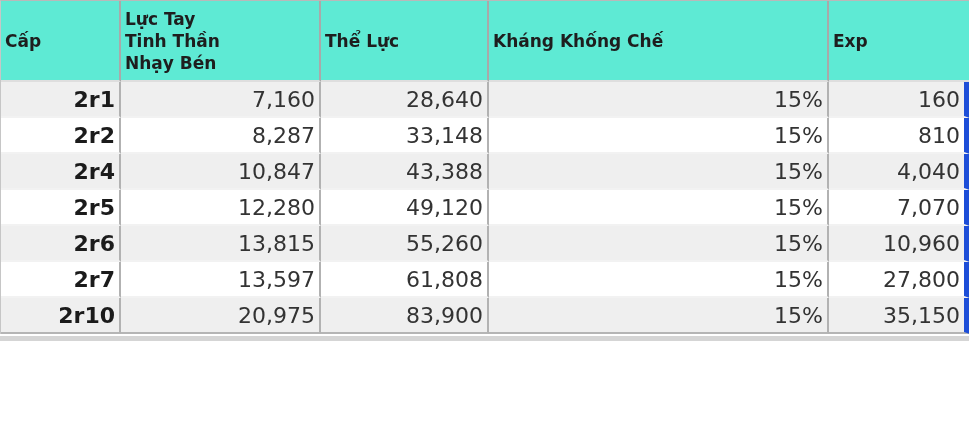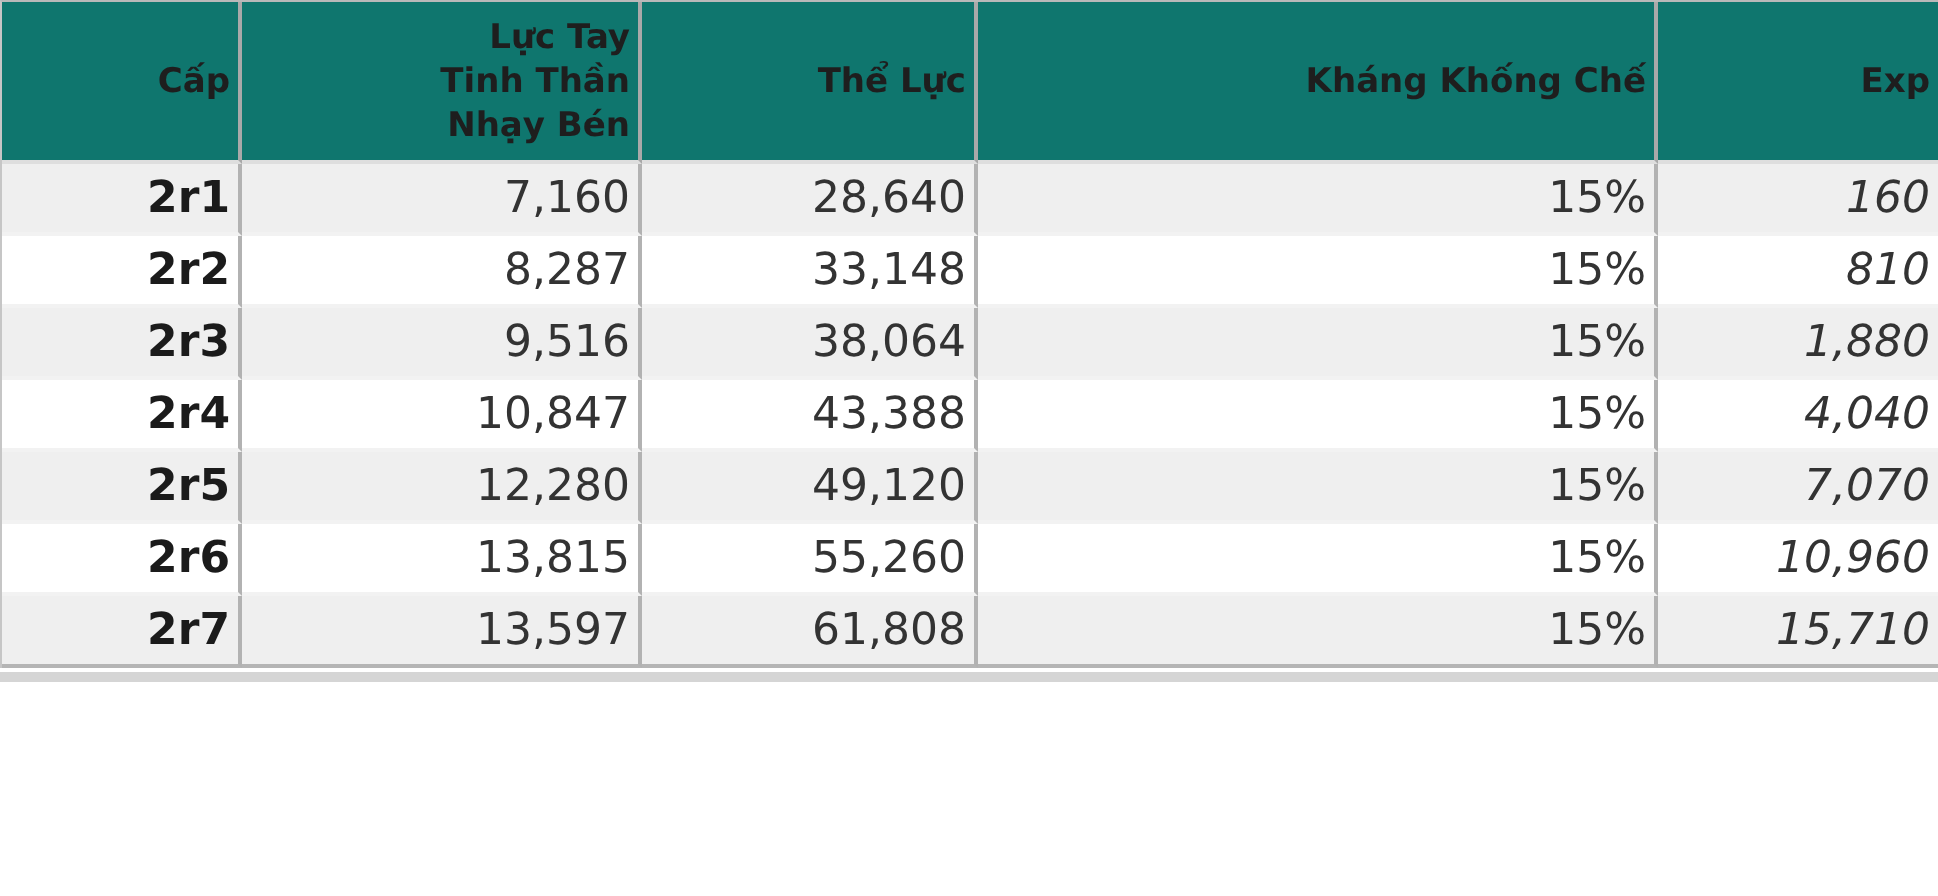--- a/index.html
+++ b/index.html
@@ -16,45 +16,45 @@
   }
   table.stat-table {
     width: 969px;
     table-layout: fixed;
     border-collapse: separate;
     border-spacing: 0;
     border-top: 1px solid #b9b9b9;
     border-left: 1px solid #c6c6c6;
   }
   .stat-table th {
-    background: #0f766e;
+    background: #5eead4;
     color: #1e1e1e;
     font-weight: bold;
     font-size: 17px;
     line-height: 22px;
-    text-align: right;
+    text-align: left;
     vertical-align: middle;
     height: 79px;
     padding: 0 4px;
     border-right: 2px solid #a9a9a9;
     border-bottom: 2px solid #dedede;
     white-space: pre-line;
   }
   .stat-table th:last-child { border-right: 1px solid #c6c6c6; }
   .stat-table td {
     font-size: 22px;
     color: #333333;
     text-align: right;
     vertical-align: middle;
     height: 34px;
     padding: 0 4px;
     border-right: 2px solid #b2b2b2;
     border-bottom: 2px solid #f2f2f2;
   }
-  .stat-table td:last-child { border-right: 1px solid #1d4ed8; font-style: italic; }
+  .stat-table td:last-child { border-right: 6px solid #1d4ed8; }
   .stat-table tbody tr:nth-child(odd) td { background: #efefef; }
   .stat-table tbody tr:nth-child(even) td { background: #ffffff; }
   .stat-table tbody tr:last-child td { border-bottom: 2px solid #b5b5b5; }
   .stat-table td.level-cell {
     font-weight: bold;
     color: #1b1b1b;
   }
   .bottom-strip {
     width: 969px;
     height: 5px;
@@ -94,27 +94,20 @@
         <td>160</td>
       </tr>
       <tr>
         <td class="level-cell">2r2</td>
         <td>8,287</td>
         <td>33,148</td>
         <td>15%</td>
         <td>810</td>
       </tr>
       <tr>
-        <td class="level-cell">2r3</td>
-        <td>9,516</td>
-        <td>38,064</td>
-        <td>15%</td>
-        <td>1,880</td>
-      </tr>
-      <tr>
         <td class="level-cell">2r4</td>
         <td>10,847</td>
         <td>43,388</td>
         <td>15%</td>
         <td>4,040</td>
       </tr>
       <tr>
         <td class="level-cell">2r5</td>
         <td>12,280</td>
         <td>49,120</td>
@@ -126,18 +119,25 @@
         <td>13,815</td>
         <td>55,260</td>
         <td>15%</td>
         <td>10,960</td>
       </tr>
       <tr>
         <td class="level-cell">2r7</td>
         <td>13,597</td>
         <td>61,808</td>
         <td>15%</td>
-        <td>15,710</td>
+        <td>27,800</td>
+      </tr>
+      <tr>
+        <td class="level-cell">2r10</td>
+        <td>20,975</td>
+        <td>83,900</td>
+        <td>15%</td>
+        <td>35,150</td>
       </tr>
     </tbody>
   </table>
   <div class="bottom-strip"></div>
 </div>
 
 </body></html>

